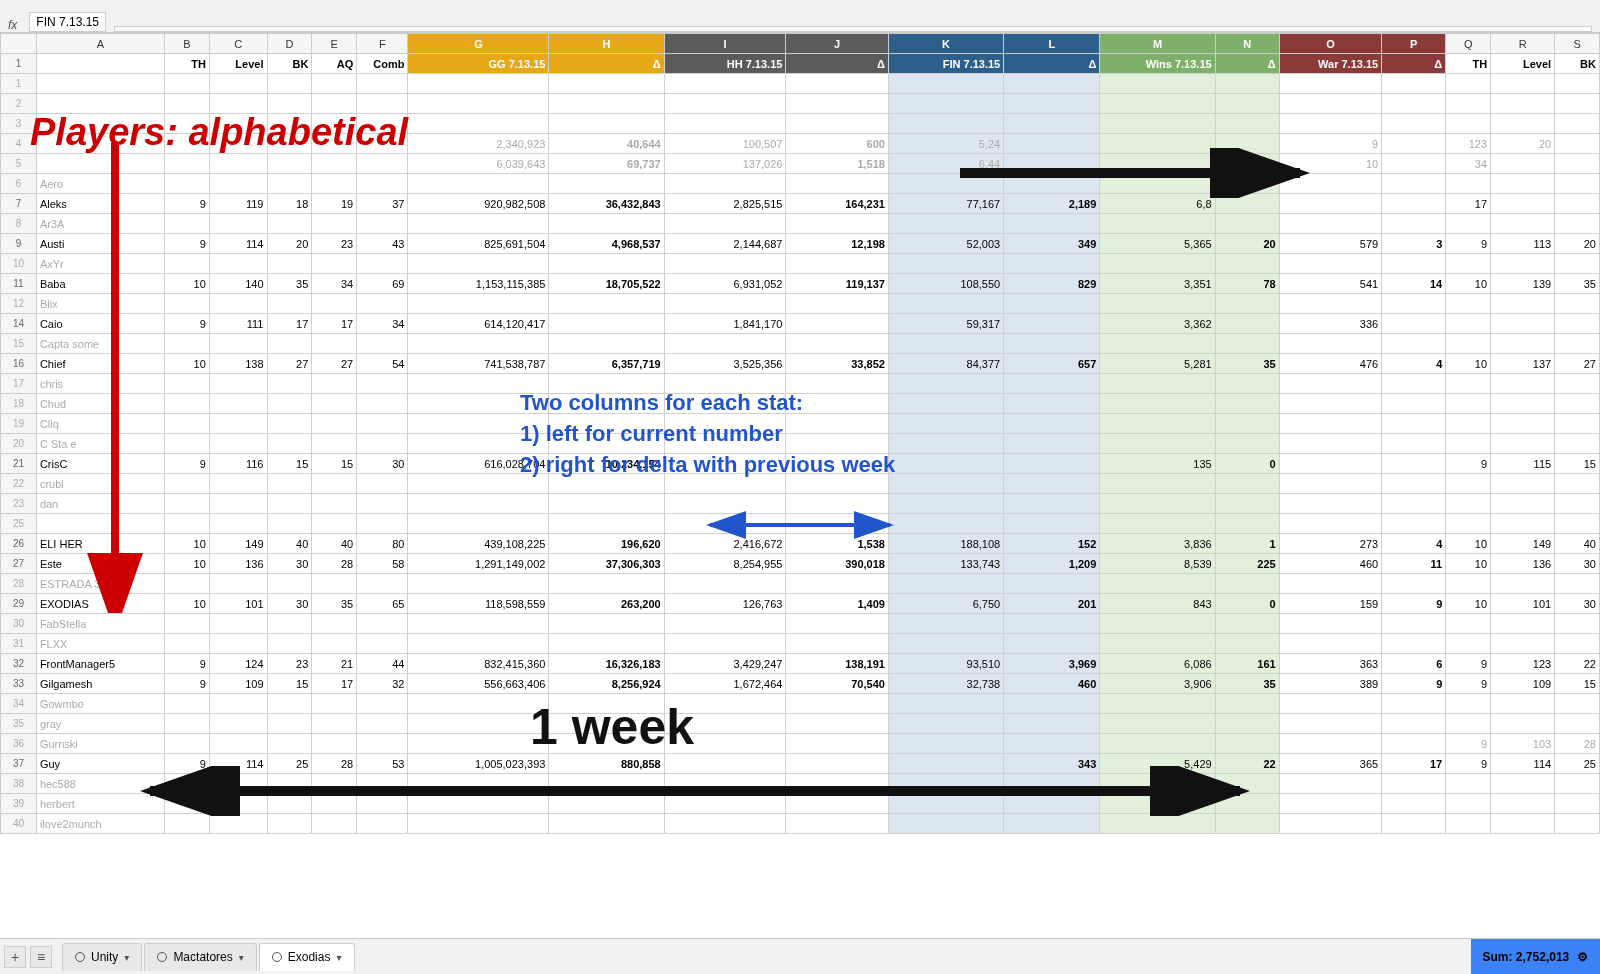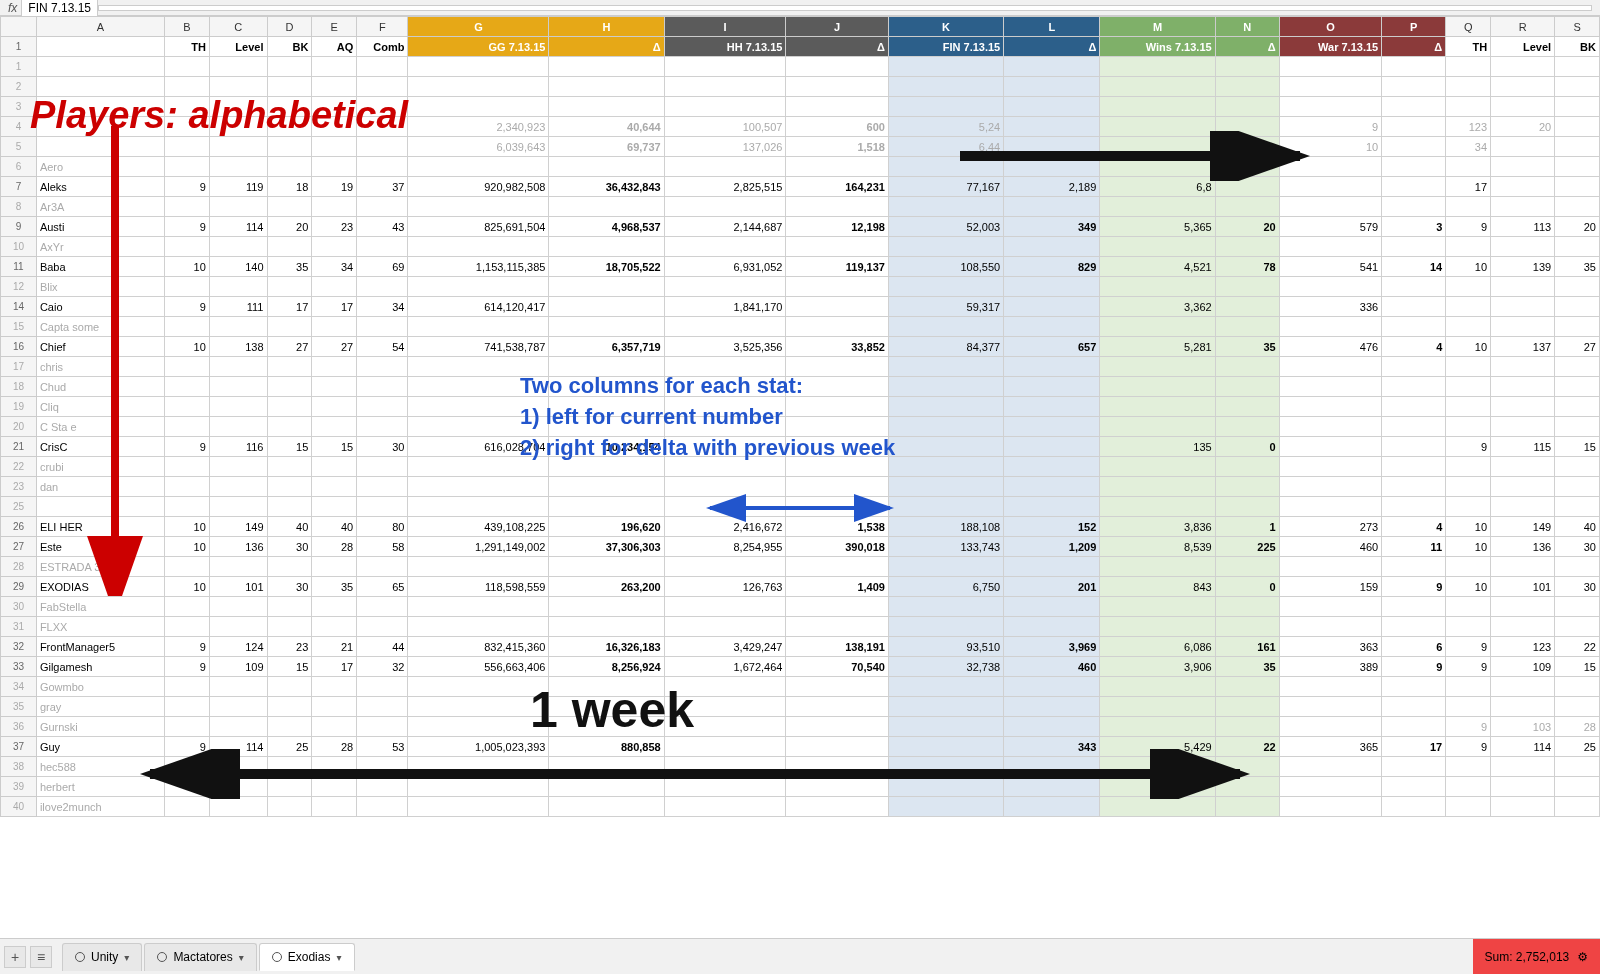--- a/index.html
+++ b/index.html
@@ -1,25 +1,26 @@
 <!DOCTYPE html>
 <html><head>
   <meta charset="utf-8">
   <style>
     * { box-sizing: border-box; margin: 0; padding: 0; }
     body { font-family: Arial, sans-serif; font-size: 12px; background: #fff; overflow: hidden; width: 1600px; height: 974px; }
 
     
     #formula-bar {
-      height: 16px;
+      height: 33px;
       background: #f1f1f1;
       border-bottom: 1px solid #ccc;
       display: flex;
-      align-items: center;
+      align-items: flex-end;
       padding: 0 8px;
+      gap: 8px;
       font-size: 12px;
     }
     #formula-bar .fx { color: #555; font-style: italic; margin-right: 4px; }
     #formula-bar .cell-ref { background: #fff; border: 1px solid #ccc; padding: 2px 6px; min-width: 60px; }
     #formula-bar .formula-content { flex: 1; background: #fff; border: 1px solid #ccc; padding: 2px 6px; }
 
     
     #sheet-container {
       position: relative;
       width: 1600px;
@@ -133,27 +134,28 @@
       font-size: 10px;
       color: #555;
     }
 
     
     #sum-bar {
       position: absolute;
       bottom: 0;
       right: 0;
       height: 36px;
-      background: #ef4444;
+      background: #3b82f6;
       display: flex;
       align-items: center;
       padding: 0 12px;
       font-size: 12px;
       border-top: 1px solid #ccc;
       gap: 8px;
+      font-weight: bold;
     }
 
     
     .sheet-controls {
       display: flex;
       align-items: center;
       gap: 4px;
       margin-right: 8px;
     }
     .sheet-btn {
@@ -399,21 +401,21 @@
           <td class="num">9</td>
           <td class="num">119</td>
           <td class="num">18</td>
           <td class="num">19</td>
           <td class="num">37</td>
           <td class="num">920,982,508</td>
           <td class="num" style="font-weight: bold;">36,432,843</td>
           <td class="num">2,825,515</td>
           <td class="num" style="font-weight: bold;">164,231</td>
           <td class="col-fin num">77,167</td>
-          <td class="col-fin num" style="font-weight: normal;">2,189</td>
+          <td class="col-fin num" style="font-weight: bold;">2,189</td>
           <td class="col-wins num">6,8</td>
           <td class="col-wins"></td>
           <td></td>
           <td></td>
           <td class="num">17</td>
           <td></td>
           <td></td>
         </tr>
         <tr class="dim-row">
           <td class="row-num">8</td>
@@ -488,21 +490,21 @@
           <td class="num">140</td>
           <td class="num">35</td>
           <td class="num">34</td>
           <td class="num">69</td>
           <td class="num">1,153,115,385</td>
           <td class="num" style="font-weight: bold;">18,705,522</td>
           <td class="num">6,931,052</td>
           <td class="num" style="font-weight: bold;">119,137</td>
           <td class="col-fin num">108,550</td>
           <td class="col-fin num" style="font-weight: bold;">829</td>
-          <td class="col-wins num">4,521</td>
+          <td class="col-wins num">3,351</td>
           <td class="col-wins num" style="font-weight: bold;">78</td>
           <td class="num">541</td>
           <td class="num" style="font-weight: bold;">14</td>
           <td class="num">10</td>
           <td class="num">139</td>
           <td class="num">35</td>
         </tr>
         <tr class="dim-row">
           <td class="row-num">12</td>
           <td>Blix</td>

